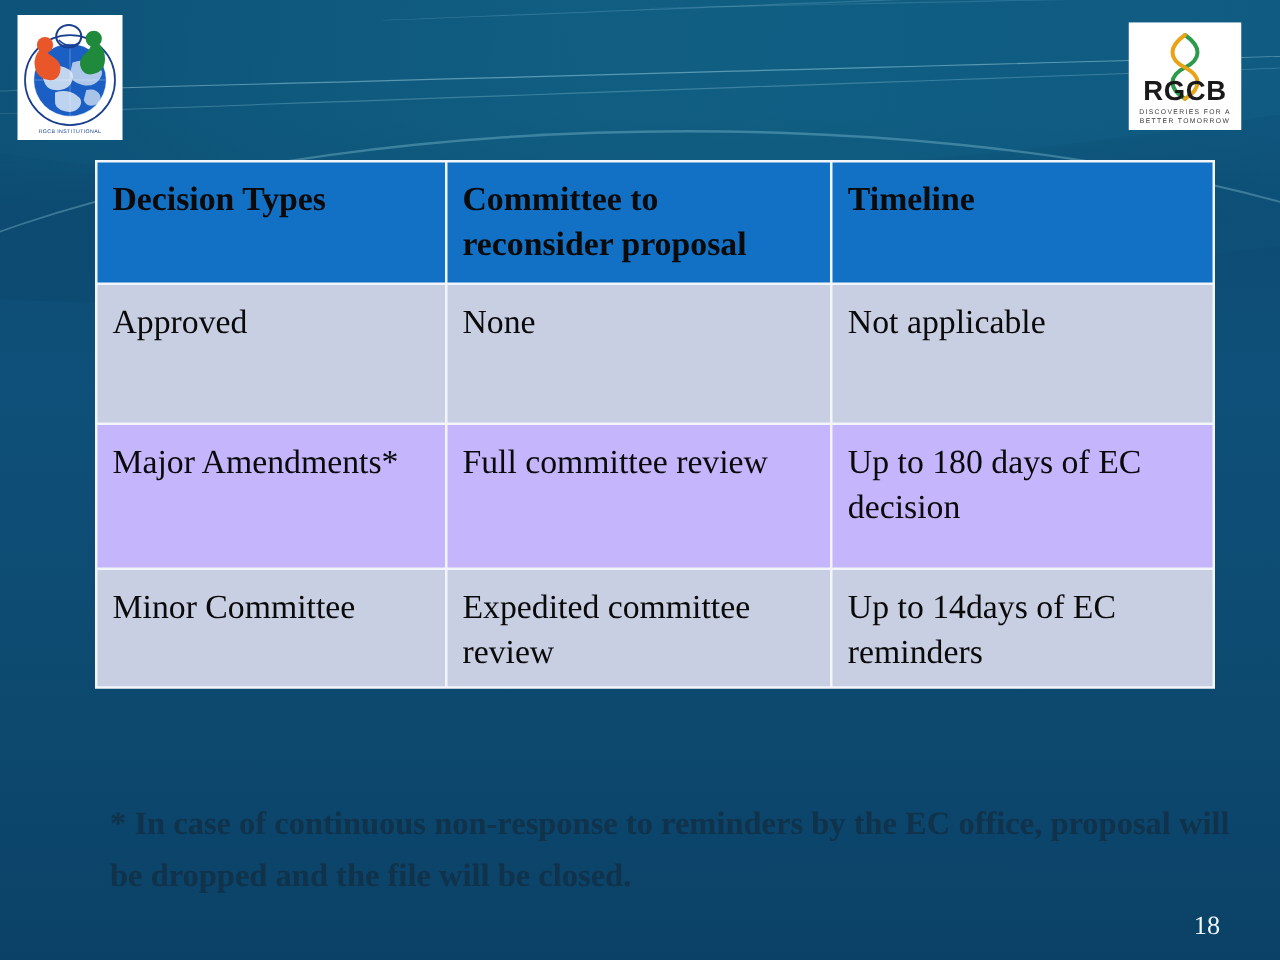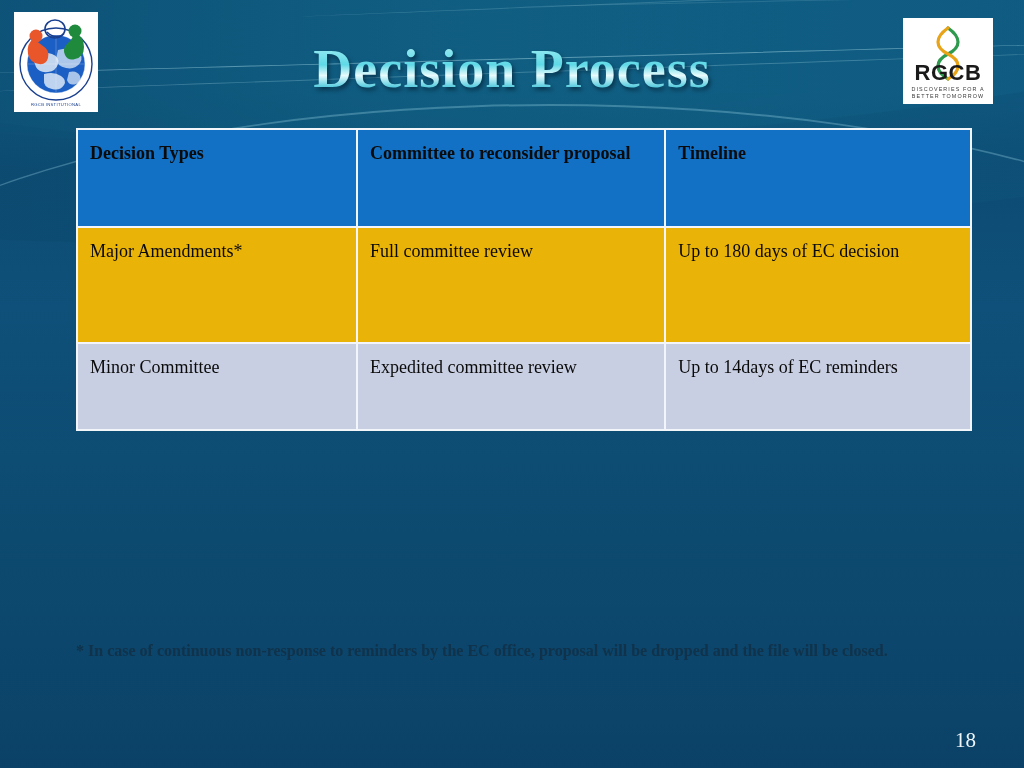--- a/index.html
+++ b/index.html
@@ -117,53 +117,53 @@
   table.grid {
     width: 100%;
     border-collapse: separate;
     border-spacing: 2px 2px;
     background: #f2f5fa;
     table-layout: fixed;
   }
   table.grid td {
     vertical-align: top;
     padding: 12px 10px 10px 12px;
-    font-size: 18px;
+    font-size: 27px;
     line-height: 1.32;
     color: #0a0a0a;
   }
   thead td {
     background: #1271c5;
     color: #ffffff;
     font-weight: bold;
     font-size: 22px;
     height: 74px;
     padding-top: 14px;
   }
   tbody tr.shade-a td { background: #c9cfe2; }
-  tbody tr.shade-b td { background: #eab308; }
+  tbody tr.shade-b td { background: #c4b5fd; }
 
   .col-1 { width: 31.3%; }
   .col-2 { width: 34.5%; }
   .col-3 { width: 34.2%; }
 
   .h-r1 td { height: 88px; }
   .h-r2 td { height: 92px; }
   .h-r3 td { height: 63px; }
   .h-r4 td { height: 90px; }
 
   
   .footnote {
     position: absolute;
-    left: 76px;
+    left: 88px;
     top: 638px;
     width: 900px;
     font-family: "Liberation Serif", "DejaVu Serif", serif;
     font-weight: bold;
-    font-size: 16px;
+    font-size: 26px;
     line-height: 1.6;
     color: #10324a;
   }
 
   
   .page-num {
     position: absolute;
     right: 48px;
     top: 728px;
     font-family: "Liberation Serif", "DejaVu Serif", serif;
@@ -215,37 +215,41 @@
         <rect width="90" height="86" fill="#ffffff"></rect>
         <path d="M45 10 q10 7 10 14 q0 7 -10 12 q-10 5 -10 12 q0 7 10 13" fill="none" stroke="#2e9a4e" stroke-width="3.2" stroke-linecap="round"></path>
         <path d="M45 10 q-10 7 -10 14 q0 7 10 12 q10 5 10 12 q0 7 -10 13" fill="none" stroke="#e8a317" stroke-width="3.2" stroke-linecap="round"></path>
         <text x="45" y="62" font-family="Liberation Sans, sans-serif" font-size="22" font-weight="bold" fill="#1a1a1a" text-anchor="middle" letter-spacing="0.5">RGCB</text>
         <text x="45" y="73" font-family="Liberation Sans, sans-serif" font-size="5.4" fill="#3a3a3a" text-anchor="middle" letter-spacing="1.1">DISCOVERIES FOR A</text>
         <text x="45" y="80" font-family="Liberation Sans, sans-serif" font-size="5.4" fill="#3a3a3a" text-anchor="middle" letter-spacing="1.1">BETTER TOMORROW</text>
       </svg>
     </div>
   </div>
 
-  <div class="title">Decision Process</div>
 
   <div class="table-wrap">
     <table class="grid">
       <colgroup>
         <col class="col-1">
           <col class="col-2">
           <col class="col-3">
       </colgroup>
       <thead>
         <tr>
           <td>Decision Types</td>
           <td>Committee to reconsider proposal</td>
           <td>Timeline</td>
         </tr>
       </thead>
       <tbody>
+        <tr class="shade-a h-r1">
+          <td>Approved</td>
+          <td>None</td>
+          <td>Not applicable</td>
+        </tr>
         <tr class="shade-b h-r2">
           <td>Major Amendments*</td>
           <td>Full committee review</td>
           <td>Up to 180 days of EC decision</td>
         </tr>
         <tr class="shade-a h-r3">
           <td>Minor Committee</td>
           <td>Expedited committee review</td>
           <td>Up to 14days of EC reminders</td>
         </tr>

